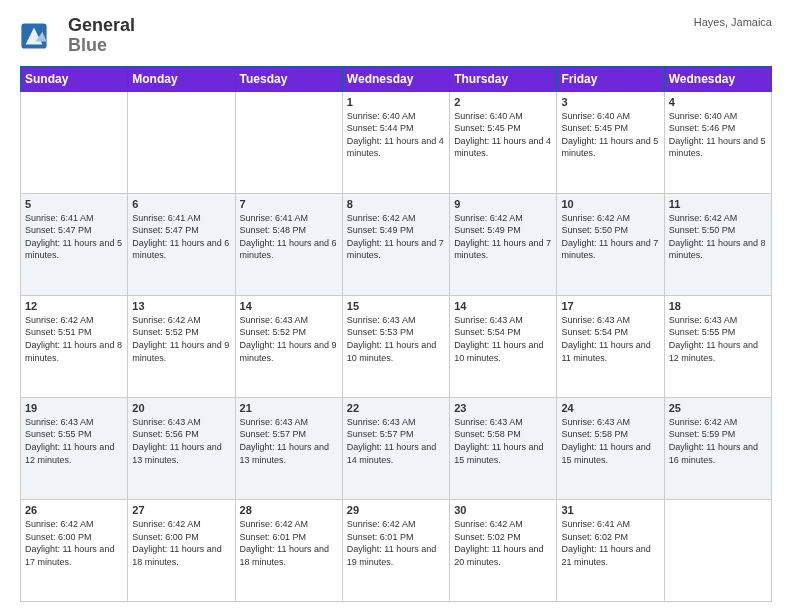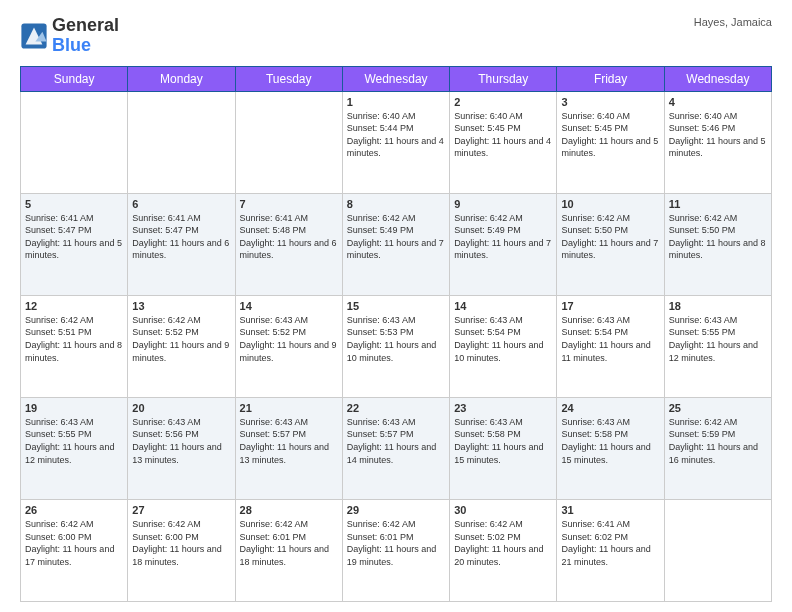--- a/index.html
+++ b/index.html
@@ -19,29 +19,29 @@
     }
     .header {
       display: flex;
       justify-content: space-between;
       align-items: flex-start;
       margin-bottom: 10px;
     }
     .logo {
       display: flex;
       align-items: center;
-      gap: 0;
+      gap: 16px;
     }
     .logo-text {
       font-size: 18px;
       font-weight: bold;
       color: #333;
       line-height: 1.1;
     }
-    .logo-text .blue { color: #3b82f6; }
+    .logo-text .blue { color: #737373; }
     .logo-icon {
       width: 28px;
       height: 28px;
       margin-right: 4px;
     }
     .title-block {
       text-align: right;
     }
     .month-title {
       font-size: 32px;
@@ -53,26 +53,26 @@
       font-size: 11px;
       color: #555;
     }
     .calendar {
       width: 100%;
       border-collapse: collapse;
       flex: 1;
       table-layout: fixed;
     }
     .calendar th {
-      background: #8b5cf6;
+      background: #6d28d9;
       color: #fff;
       font-size: 12px;
-      font-weight: normal;
+      font-weight: bold;
       padding: 5px 4px;
-      text-align: center;
+      text-align: left;
       border: 1px solid #1a5a9a;
     }
     .calendar td {
       border: 1px solid #ccc;
       vertical-align: top;
       padding: 4px 4px 3px 4px;
       font-size: 9.5px;
       color: #333;
       background: #fff;
       height: 82px;

